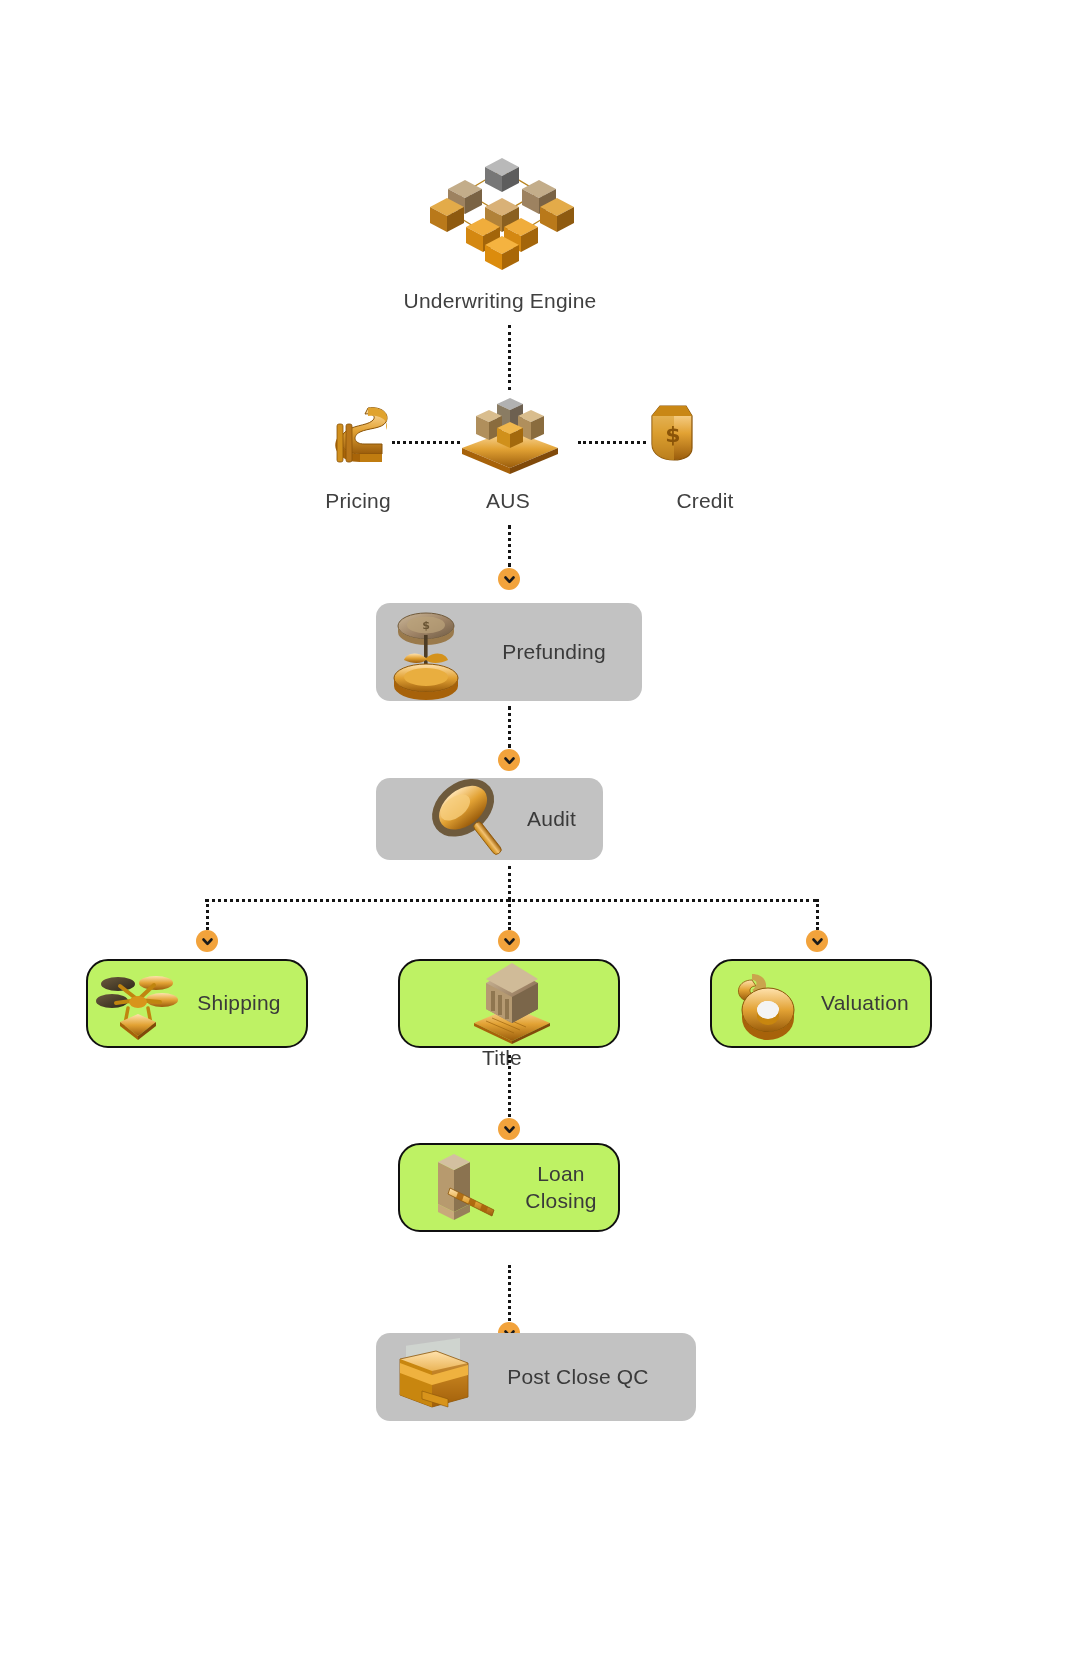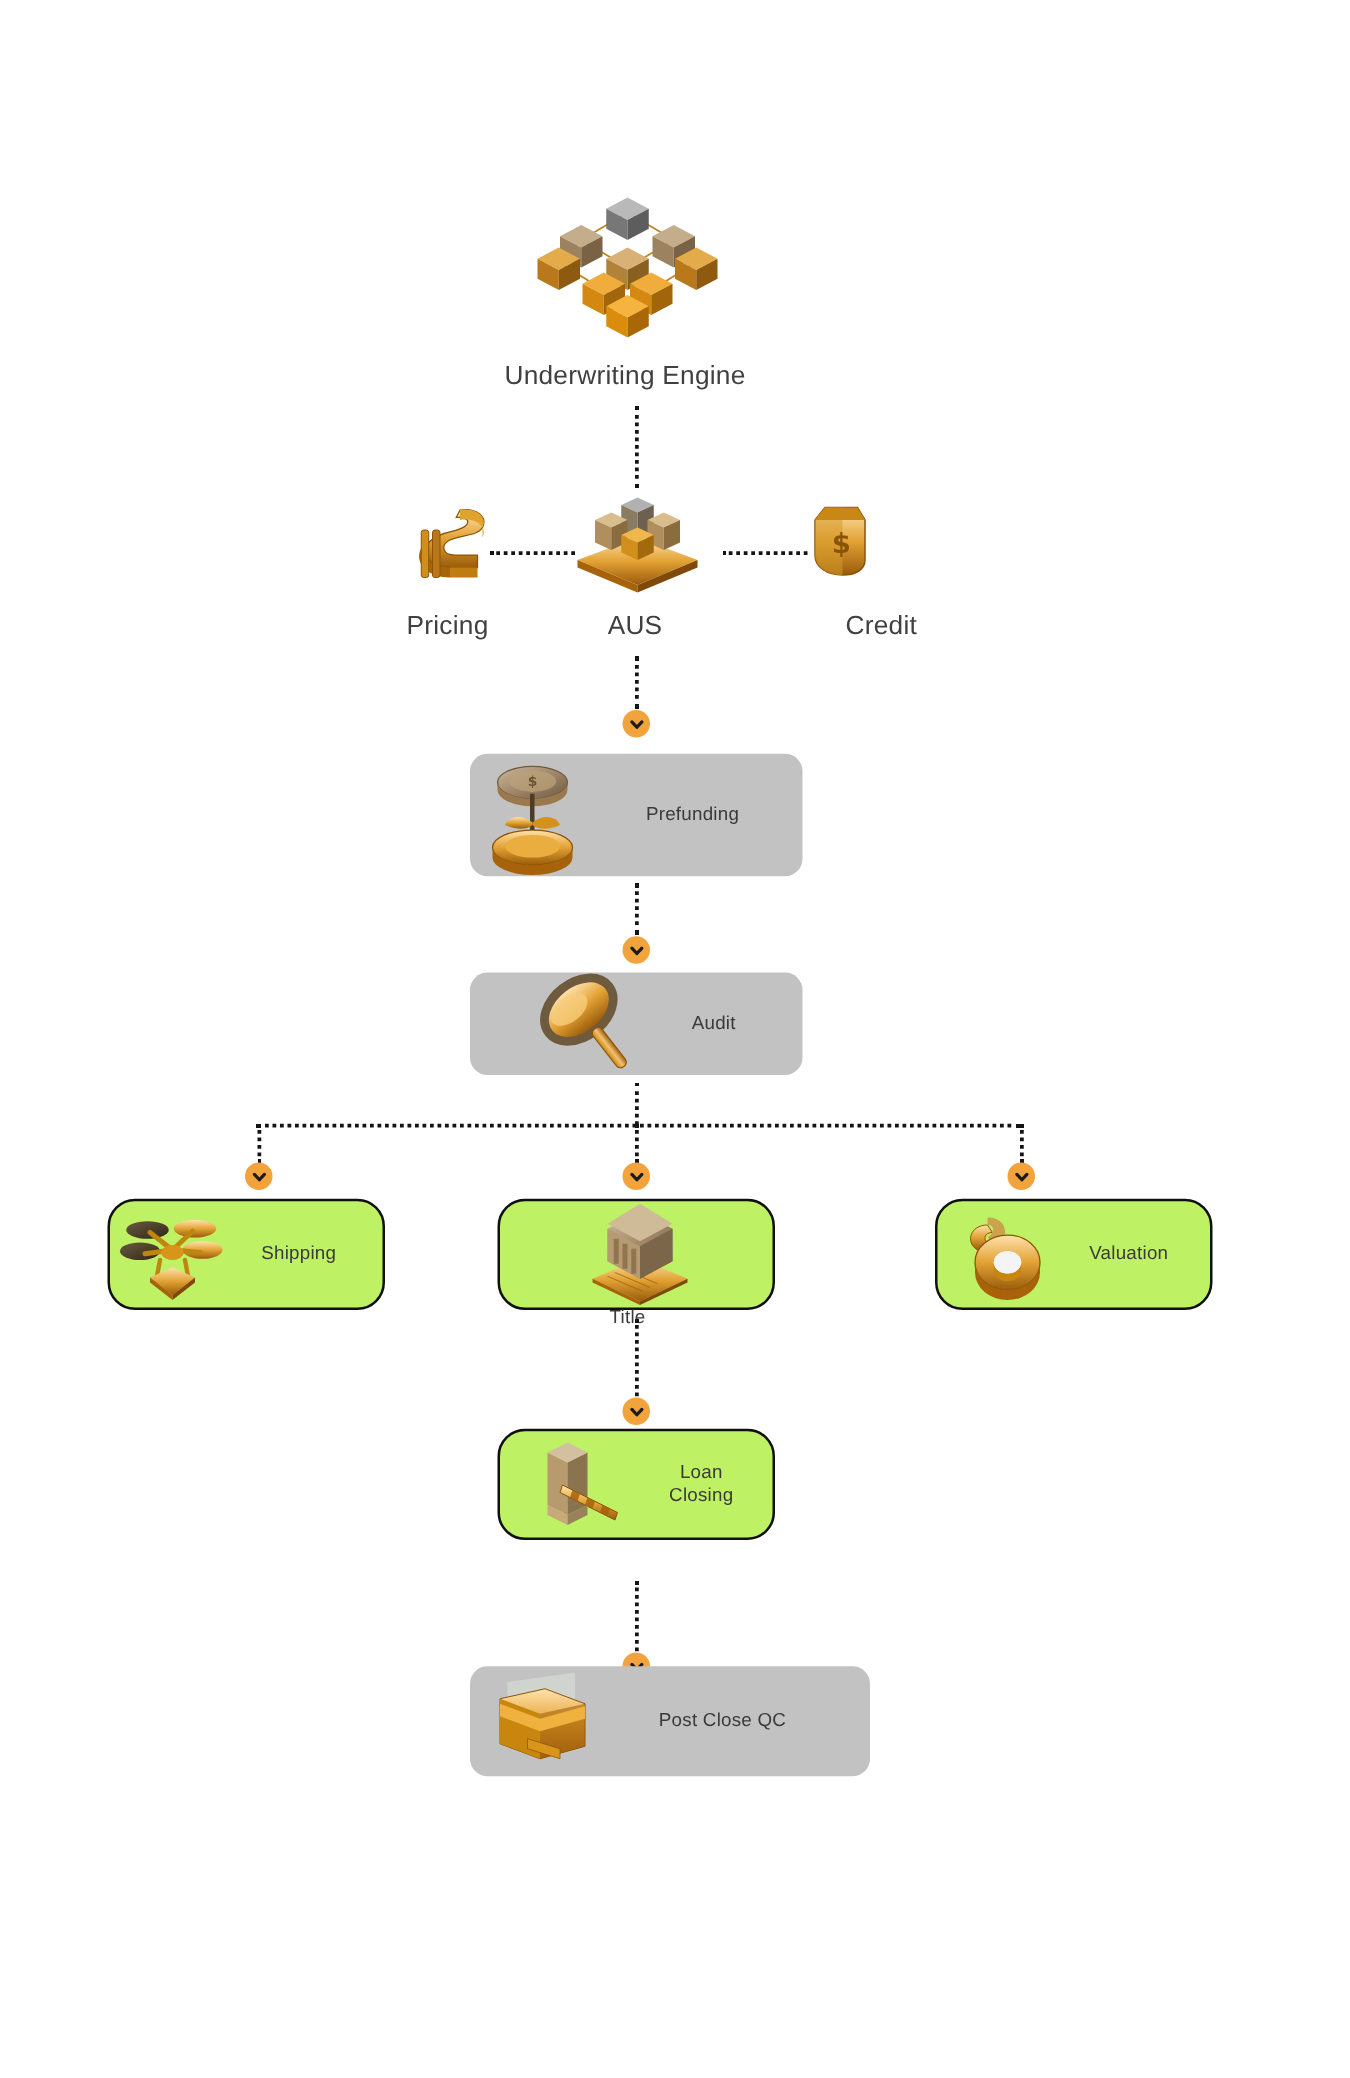--- a/index.html
+++ b/index.html
@@ -43,21 +43,21 @@
   .node-box.grey {
     background: #c2c2c2;
     border-radius: 14px;
   }
   .node-box.outlined {
     background: #bef264;
     border: 2.5px solid #101010;
     border-radius: 22px;
   }
   .node-label {
-    font-size: 15px;
+    font-size: 21px;
     color: #3a3a3a;
     letter-spacing: .2px;
     line-height: 1.25;
     text-align: center;
     flex: 1;
   }
   .node-icon {
     flex: 0 0 auto;
     display: block;
   }
@@ -273,21 +273,21 @@
     <div class="node-label" style="margin-right:18px;">Prefunding</div>
   </div>
 
   <div class="dot-v" style="left:508px; top:706px; height:42px;"></div>
   <div class="chev" style="left:498px; top:749px;">
     <svg width="13" height="13" viewBox="0 0 13 13">
         <path d="M2.5 4.5 L6.5 8.8 L10.5 4.5" stroke="#1b1b1b" stroke-width="2.6" fill="none" stroke-linecap="round" stroke-linejoin="round"></path>
       </svg>
   </div>
 
-  <div class="node-box grey" style="left:376px; top:778px; width:266px; height:82px;padding-left:34px;">
+  <div class="node-box grey" style="left:376px; top:778px; width:227px; height:82px;padding-left:34px;">
     <div class="node-icon" style="width:100px; height:82px; margin-left:8px;">
       <svg viewBox="0 0 100 82" width="100" height="82">
         <g transform="rotate(-38 50 36)">
           <ellipse cx="50" cy="28" rx="30" ry="21" fill="none" stroke="#6e5a3c" stroke-width="8"></ellipse>
           <ellipse cx="50" cy="28" rx="27" ry="18" fill="url(#gGoldB)"></ellipse>
           <ellipse cx="44" cy="23" rx="17" ry="10" fill="#f6cd7c" opacity=".8"></ellipse>
           <rect x="46" y="48" width="9" height="38" rx="4" fill="url(#gGoldC)" stroke="#8a5408" stroke-width=".8"></rect>
         </g>
       </svg>
     </div>
@@ -359,21 +359,21 @@
         <g fill="#8f7650">
           <rect x="27" y="30" width="4" height="20"></rect>
           <rect x="34" y="34" width="4" height="20"></rect>
           <rect x="41" y="38" width="4" height="20"></rect>
         </g>
       </svg>
     </div>
     <div class="node-label" style="margin-right:14px;">Title</div>
   </div>
 
-  <div class="node-box outlined" style="left:748px; top:959px; width:222px; height:89px;">
+  <div class="node-box outlined" style="left:710px; top:959px; width:222px; height:89px;">
     <div class="node-icon" style="width:92px; height:80px; margin-left:10px;">
       <svg viewBox="0 0 92 80" width="92" height="80">
 
         <path d="M30 16 C16 16 12 30 22 36 L30 30 C26 27 28 22 34 22 Z" fill="url(#gGoldB)" stroke="#8a5408" stroke-width=".8"></path>
         <path d="M30 10 C46 10 48 26 38 32 L30 26 C36 22 36 16 30 16 Z" fill="#caa44d"></path>
 
         <ellipse cx="46" cy="46" rx="26" ry="22" fill="url(#gGoldB)" stroke="#8a5408" stroke-width="1"></ellipse>
         <ellipse cx="46" cy="46" rx="11" ry="9" fill="#ffffff"></ellipse>
         <path d="M20 46 A26 22 0 0 0 72 46 L72 54 A26 22 0 0 1 20 54 Z" fill="#a7620a"></path>
         <ellipse cx="46" cy="46" rx="11" ry="9" fill="#f4f4f4"></ellipse>

